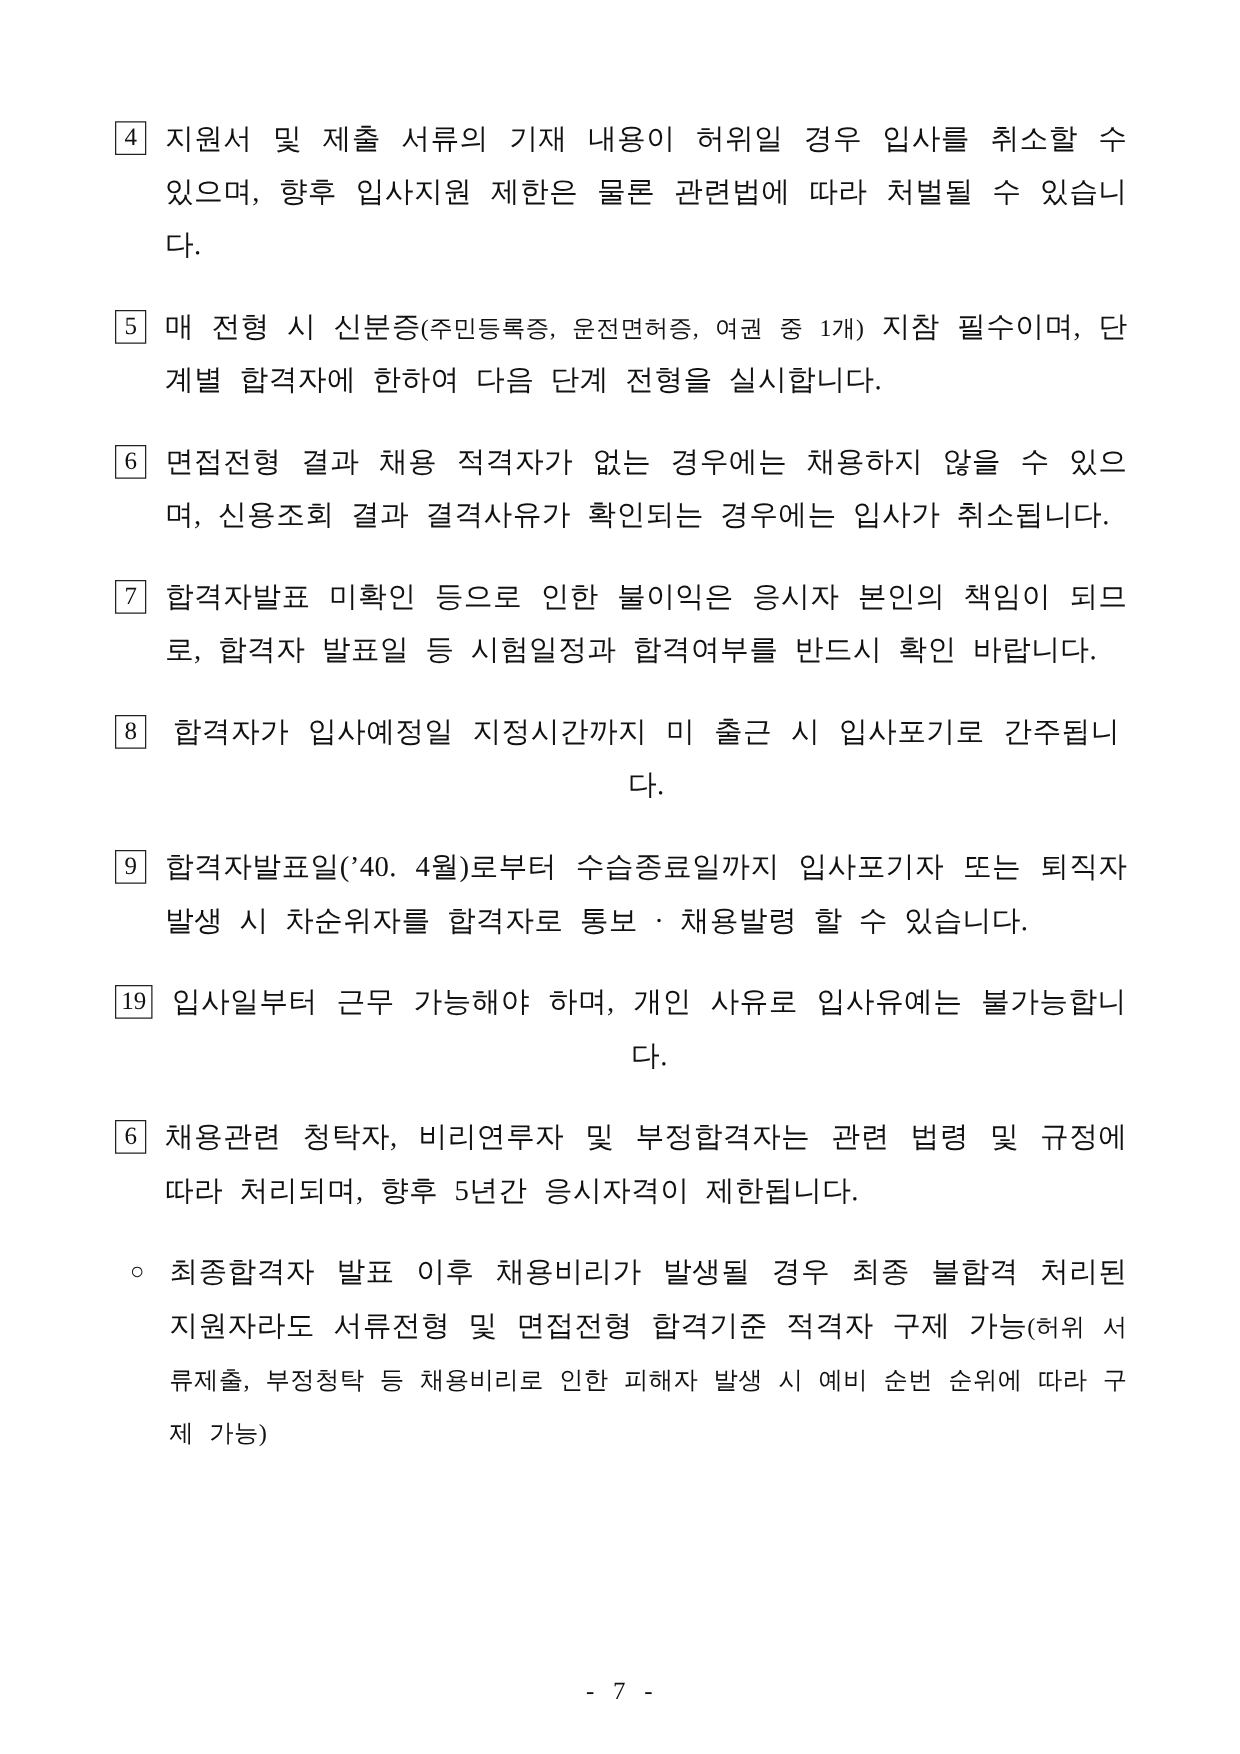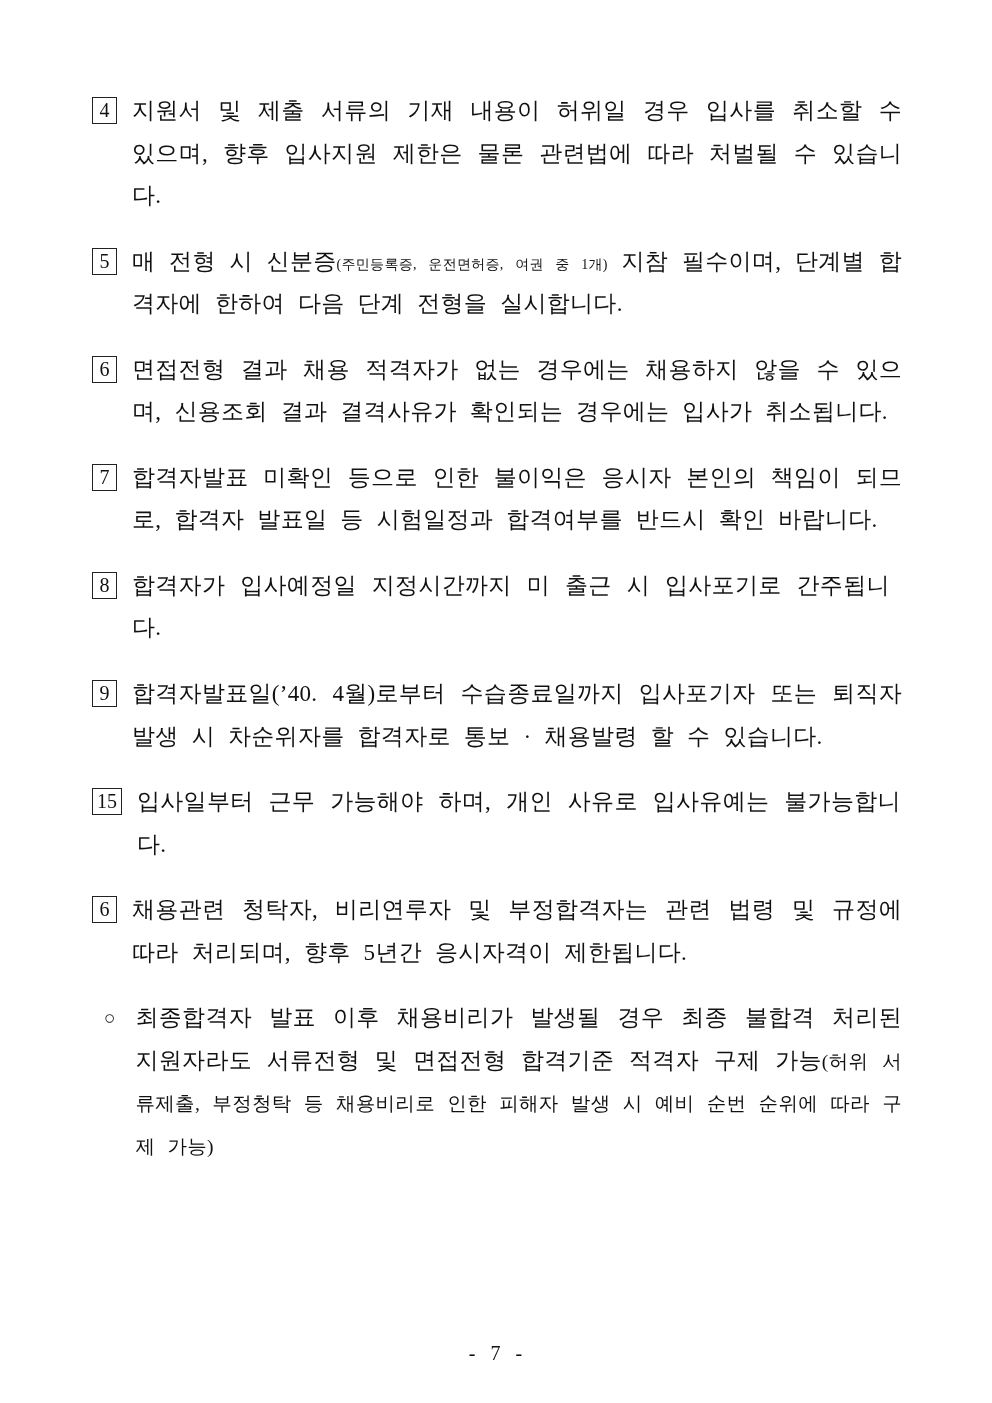--- a/index.html
+++ b/index.html
@@ -37,25 +37,25 @@
     margin-right: 15px;
   }
   .body {
     flex: 1 1 auto;
     line-height: 1.85;
     text-align: justify;
     word-spacing: 7px;
     letter-spacing: 0.3px;
   }
   .body.single {
-    text-align: left;
+    text-align: center;
     word-spacing: 9px;
   }
   .small-paren {
-    font-size: 14px;
+    font-size: 19px;
   }
   .note {
     font-family: "Liberation Sans", "DejaVu Sans", sans-serif;
     font-size: 20px;
     line-height: 1.5;
     margin-left: -12px;
     margin-top: 5px;
     text-align: left;
     word-spacing: 4px;
     letter-spacing: 0px;
@@ -135,21 +135,21 @@
 
   <div class="item">
     <span class="numbox">9</span>
     <div class="body">
       <span>합격자발표일(’40. 4월)로부터 수습종료일까지 입사포기자 또는 퇴직자 발생 시 차순위자를 합격자로 통보 · 채용발령 할 수 있습니다.</span>
     </div>
   </div>
 
 
   <div class="item">
-    <span class="numbox">15</span>
+    <span class="numbox">19</span>
     <div class="body single">
       <span>입사일부터 근무 가능해야 하며, 개인 사유로 입사유예는 불가능합니다.</span>
     </div>
   </div>
 
 
   <div class="item">
     <span class="numbox">6</span>
     <div class="body">
       <span>채용관련 청탁자, 비리연루자 및 부정합격자는 관련 법령 및 규정에 따라 처리되며, 향후 5년간 응시자격이 제한됩니다.</span>

